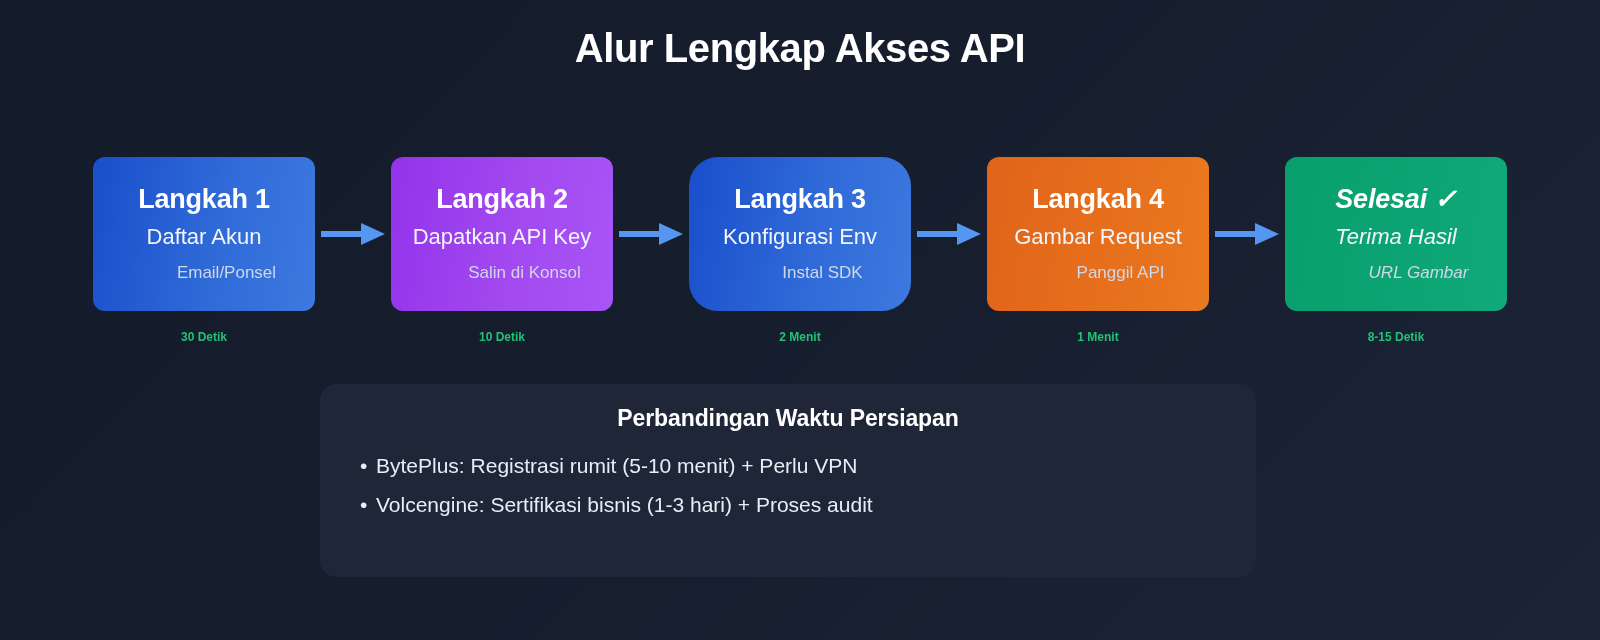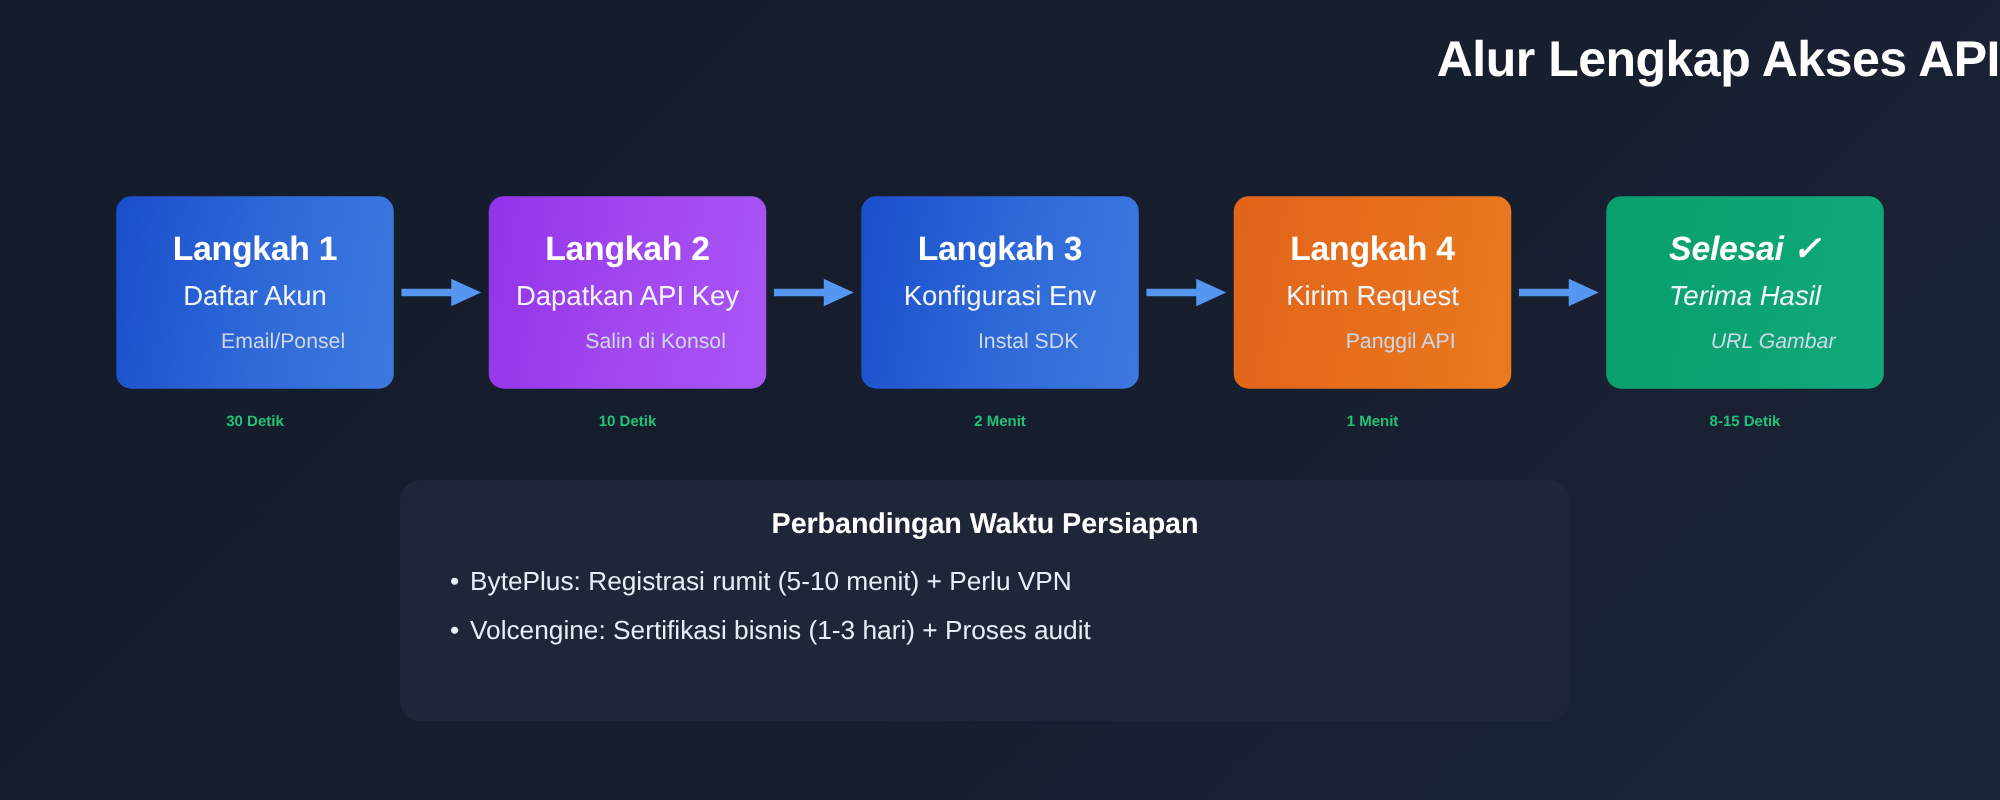--- a/index.html
+++ b/index.html
@@ -22,21 +22,21 @@
     background: linear-gradient(135deg, #141b2a 0%, #161d2d 45%, #1b2436 100%);
     overflow: hidden;
   }
 
   
   .page-title {
     position: absolute;
     top: 22px;
     left: 0;
     width: 1600px;
-    text-align: right;
+    text-align: center;
     font-size: 40px;
     font-weight: 700;
     letter-spacing: -0.4px;
     color: #ffffff;
     line-height: 52px;
   }
 
   
   .flow-row {
     position: absolute;
@@ -65,21 +65,21 @@
     display: flex;
     flex-direction: column;
     align-items: center;
     justify-content: center;
     box-sizing: border-box;
     padding: 4px 6px 6px;
   }
 
   .step-card.c-blue1 { background: linear-gradient(100deg, #1a4ecb 0%, #2f6ad8 55%, #3d79df 100%); }
   .step-card.c-purple { background: linear-gradient(100deg, #9333ea 0%, #a249ef 55%, #a855f7 100%); }
-  .step-card.c-blue2 { background: linear-gradient(100deg, #1a4ecb 0%, #2f6ad8 55%, #3d79df 100%); }
+  .step-card.c-blue2 { background: linear-gradient(100deg, #1a4ecb 0%, #2f6ad8 55%, #3d79df 100%); border-radius: 29px; }
   .step-card.c-orange { background: linear-gradient(100deg, #e1641a 0%, #e66f1c 55%, #ea7a20 100%); }
   .step-card.c-green  { background: linear-gradient(100deg, #089f6d 0%, #0da473 55%, #10a97a 100%); font-style: italic; }
 
   .card-title {
     font-size: 27px;
     font-weight: 700;
     color: #ffffff;
     line-height: 34px;
     letter-spacing: -0.2px;
     white-space: nowrap;
@@ -216,21 +216,21 @@
     <div class="arrow">
       <svg width="64" height="26" viewBox="0 0 64 26" aria-hidden="true">
         <rect x="0" y="10" width="46" height="6" fill="#5596f0"></rect>
         <polygon points="40,2 64,13 40,24" fill="#5596f0"></polygon>
       </svg>
     </div>
 
     <div class="step-col">
       <div class="step-card c-orange">
         <div class="card-title">Langkah 4</div>
-        <div class="card-sub">Kirim Request</div>
+        <div class="card-sub">Gambar Request</div>
         <div class="card-note">Panggil API</div>
       </div>
       <div class="step-time">1 Menit</div>
     </div>
 
     <div class="arrow">
       <svg width="64" height="26" viewBox="0 0 64 26" aria-hidden="true">
         <rect x="0" y="10" width="46" height="6" fill="#5596f0"></rect>
         <polygon points="40,2 64,13 40,24" fill="#5596f0"></polygon>
       </svg>

